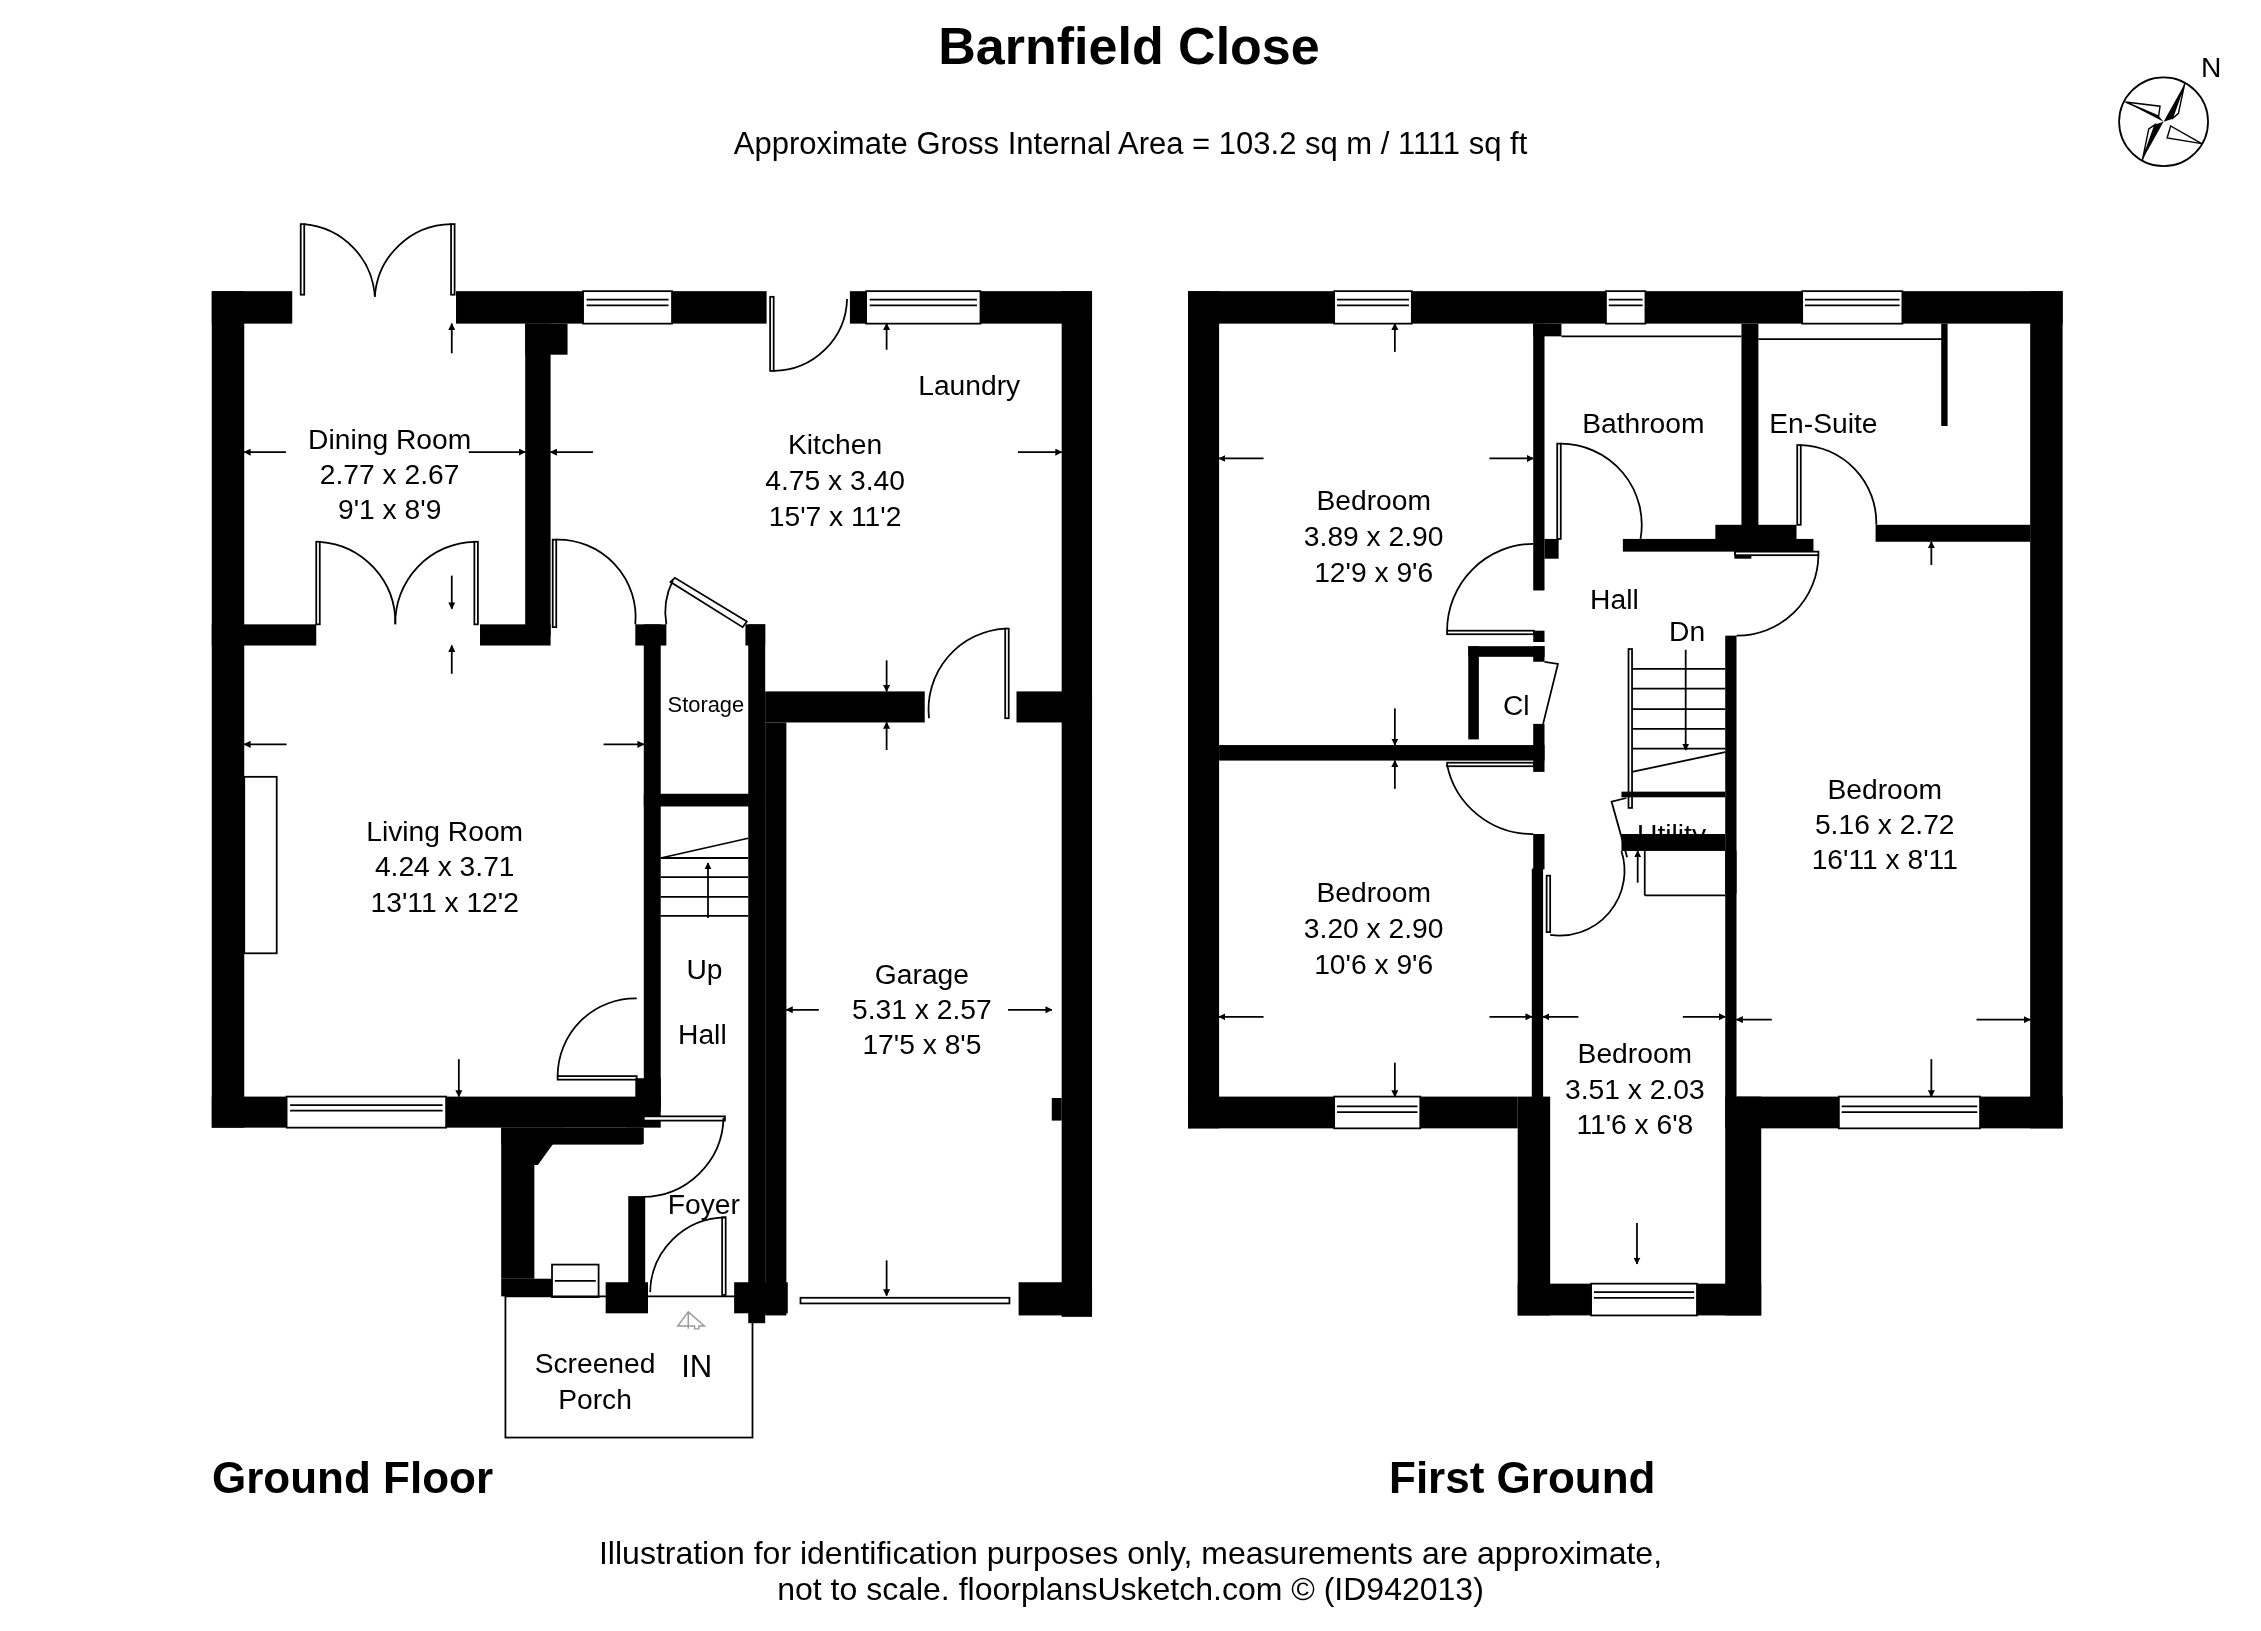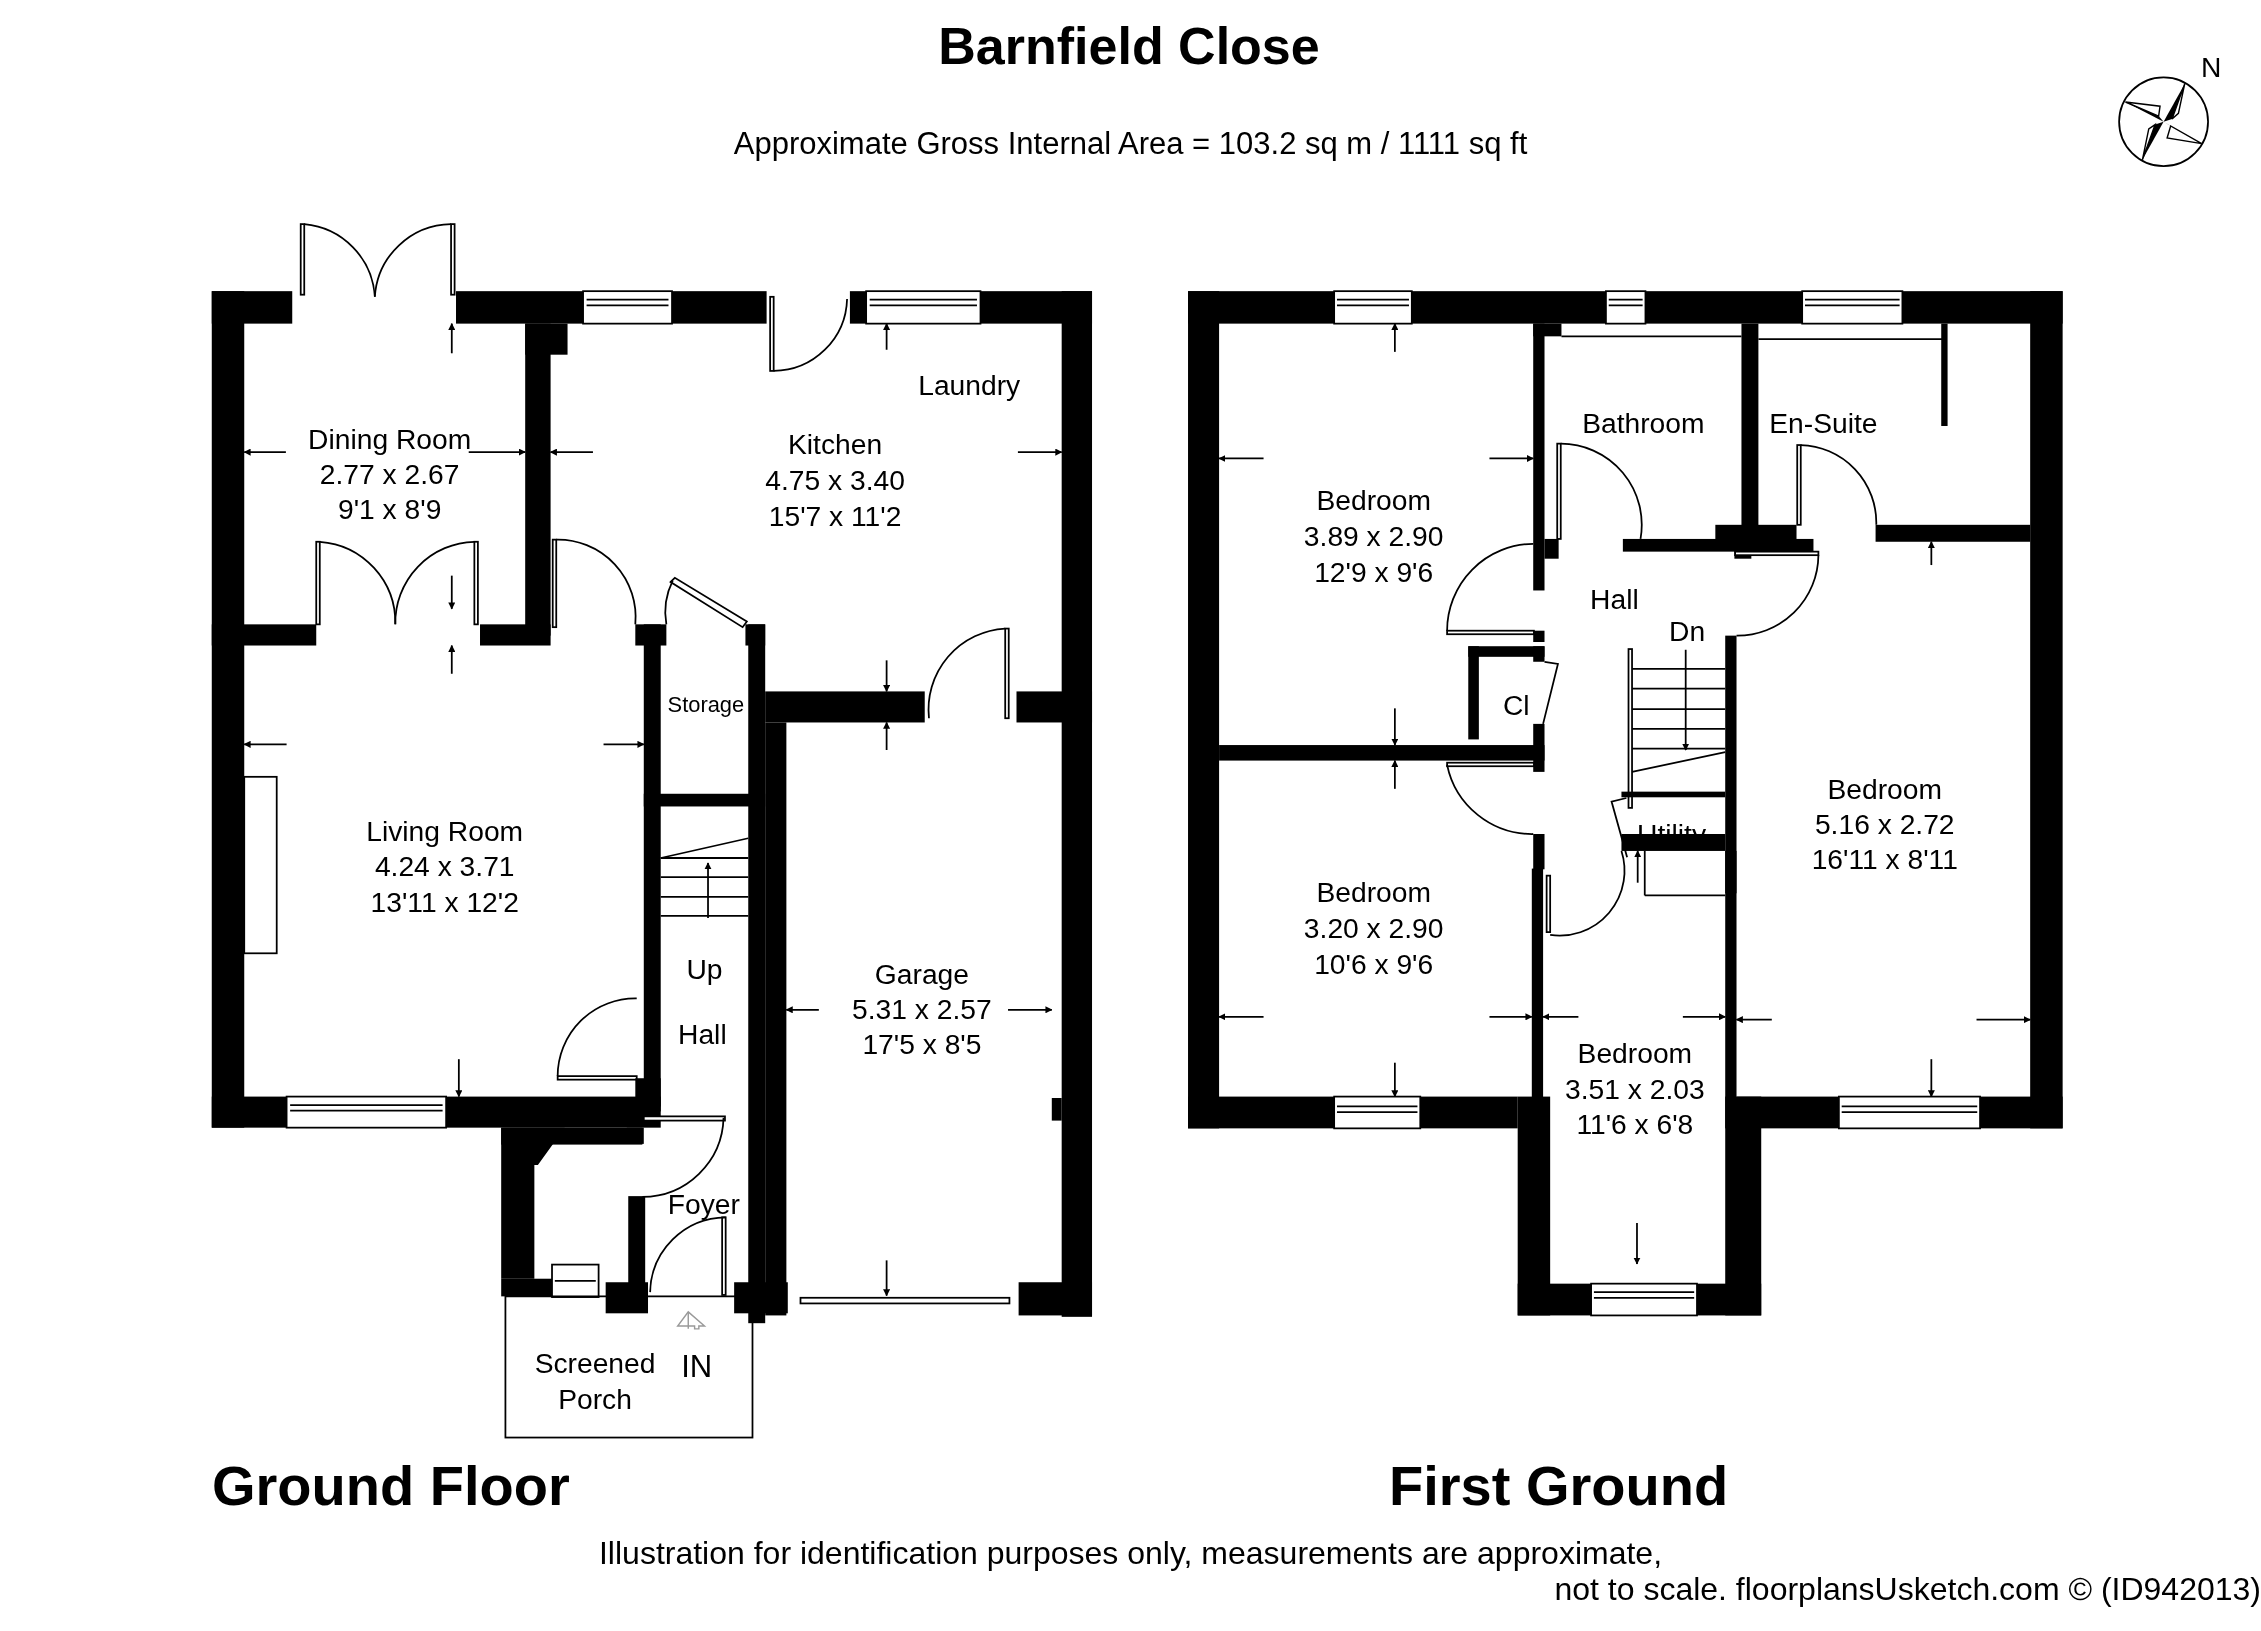--- a/index.html
+++ b/index.html
@@ -1,25 +1,25 @@
 <!DOCTYPE html>
 <html style="font-size:11.3px"><head>
 <meta charset="utf-8">
 <style>
   html, body { margin:0; padding:0; background:#ffffff; }
   body { width:2261px; height:1632px; position:relative; overflow:hidden; font-family:"Liberation Sans", sans-serif; color:#000; }
   .abs { position:absolute; }
   #title { left:0; width:2258px; top:15.5px; text-align:center; font-weight:bold; font-size:52px; letter-spacing:0; }
   #subtitle { left:0; width:2261px; top:126px; text-align:center; font-size:31px; }
-  .floor-label { font-weight:bold; font-size:56px; top:1453px; }
+  .floor-label { font-weight:bold; font-size:44px; top:1453px; }
   #gf-label { left:212px; }
   #ff-label { left:1389px; }
   .footer { left:0; width:2261px; text-align:center; font-size:32px; }
   #footer1 { top:1535px; }
-  #footer2 { top:1571px;text-align:right; }
+  #footer2 { top:1571px; }
   svg#plan { position:absolute; left:0; top:0; }
   .wall { fill:#000; }
   .thin { fill:none; stroke:#000; stroke-width:2.5; }
   .win { fill:#fff; stroke:#000; stroke-width:2.5; }
   .door { fill:#fff; stroke:#000; stroke-width:2.5; }
   .arc { fill:none; stroke:#000; stroke-width:2.5; }
   .meas { stroke:#000; stroke-width:2.5; }
   .arrowhead { fill:#000; }
   .room-text { font-family:"Liberation Sans", sans-serif; font-size:40px; fill:#000; text-anchor:middle; }
   .room-text-sm { font-family:"Liberation Sans", sans-serif; font-size:31px; fill:#000; text-anchor:middle; }

